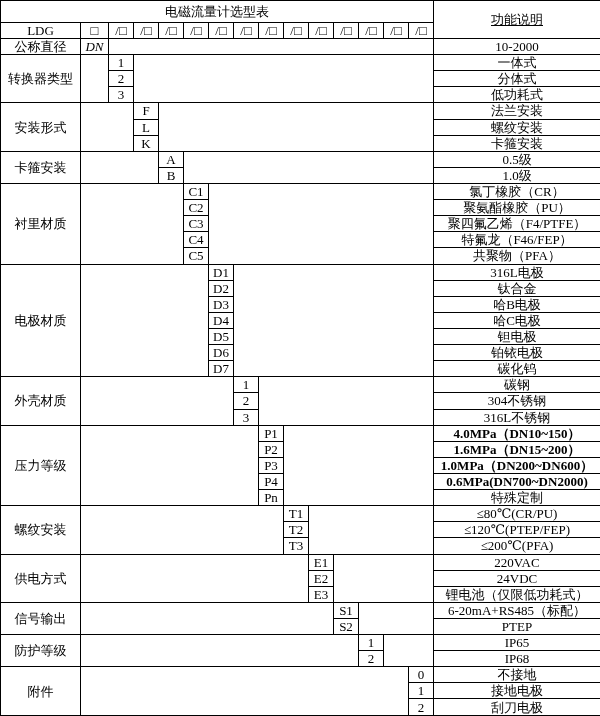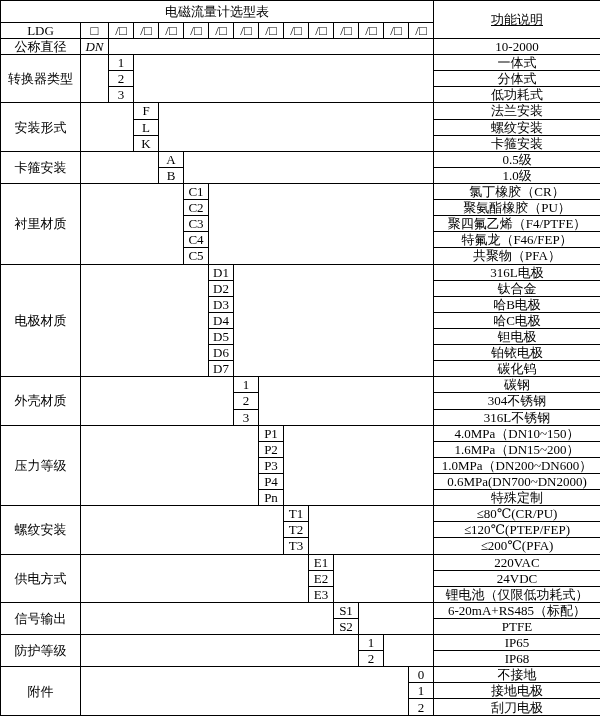--- a/index.html
+++ b/index.html
@@ -23,21 +23,21 @@
     line-height:15px;
   }
   tr.r-title { height:22px;margin-left:16px; }
   tr.r-ldg   { height:15px; }
   td.title   { font-size:15px; }
   td.deschdr { font-size:15px;text-decoration:underline; }
   td.cat     { font-size:13px; }
   td.code    { font-size:12px; font-family:"Liberation Serif","DejaVu Serif",serif; }
   td.lcell   { text-align:left; padding-left:9px; font-size:12px; }
   td.dn      { text-align:left; padding-left:2px;font-style:italic; }
-  td.left    { text-align:left; padding-left:2px; }
+  td.left    { text-align:left; padding-left:2px;font-weight:bold; }
 </style>
 </head>
 <body>
 
 <table class="sel">
 <colgroup>
   <col style="width:80px">
       <col style="width:28px">
   <col style="width:25px">
       <col style="width:25px">
@@ -260,21 +260,21 @@
 
   <tr>
     <td class="cat" rowspan="2">信号输出</td>
     <td rowspan="2" colspan="10"></td>
     <td class="code">S1</td>
     <td rowspan="2" colspan="3"></td>
     <td>6-20mA+RS485（标配）</td>
   </tr>
   <tr>
         <td class="code">S2</td>
-      <td>PTFE</td>
+      <td>PTEP</td>
       </tr>
 
   <tr>
     <td class="cat" rowspan="2">防护等级</td>
     <td rowspan="2" colspan="11"></td>
     <td class="code">1</td>
     <td rowspan="2" colspan="2"></td>
     <td>IP65</td>
   </tr>
   <tr>

